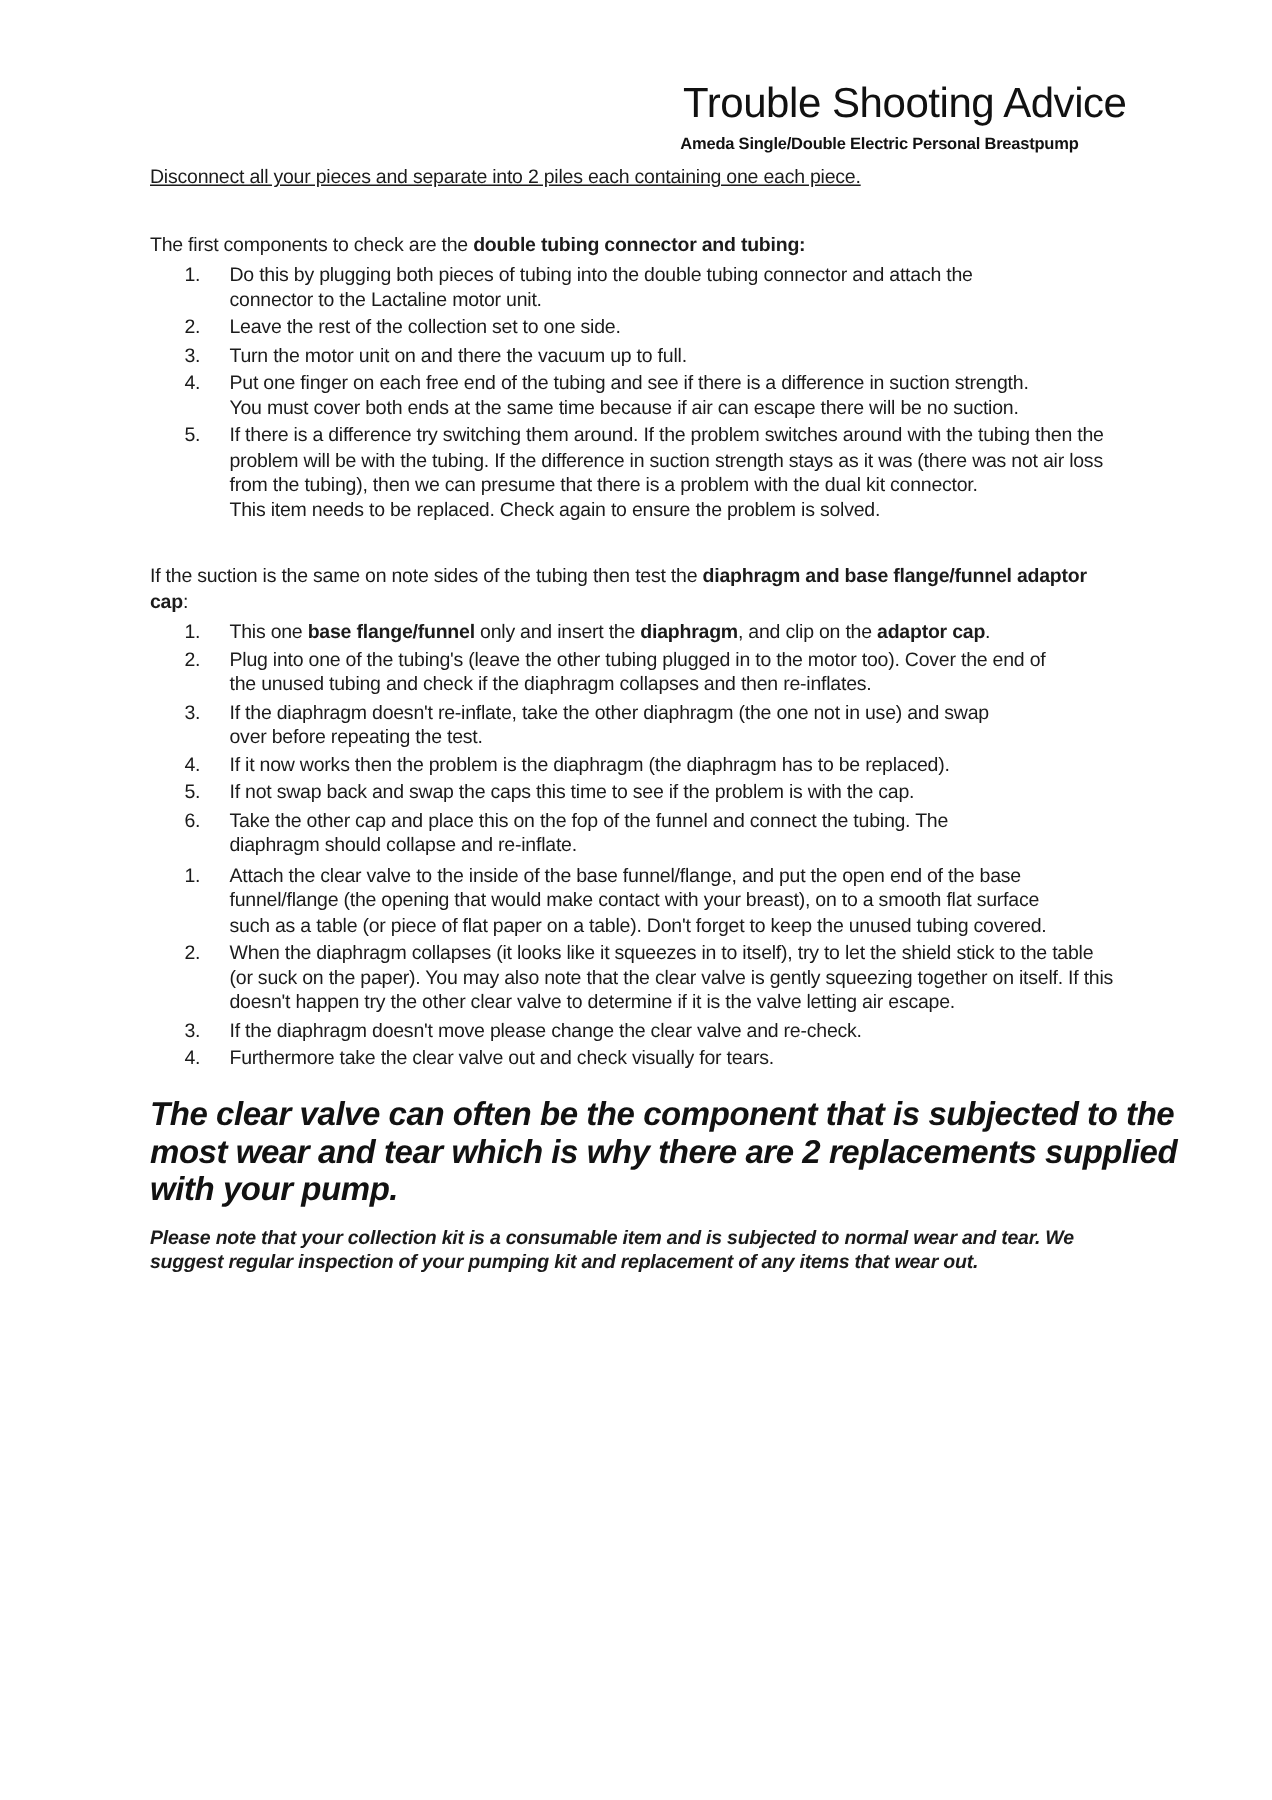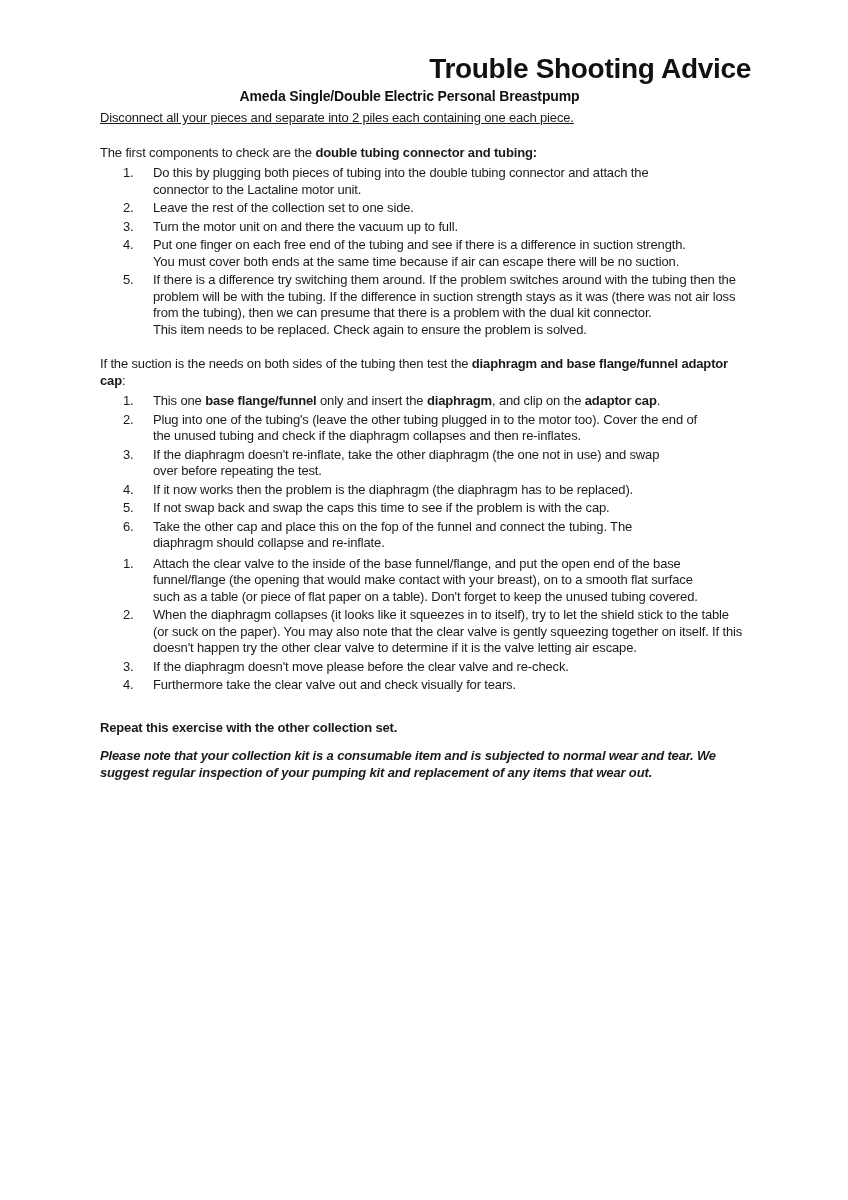--- a/index.html
+++ b/index.html
@@ -20,37 +20,37 @@
     line-height: 16.5px;
     letter-spacing: -0.15px;
     overflow: hidden;
   }
   .doc-title {
     margin: 0;
     padding-right: 12px;
     text-align: right;
     font-size: 28px;
     line-height: 30px;
-    font-weight: 700;
+    font-weight: 400;
     letter-spacing: -0.3px;
     color: #111;
   }
   .doc-subtitle {
     margin: 3px 44px 0 0;
-    text-align: center;
-    font-size: 14px;
+    text-align: right;
+    font-size: 11px;
     line-height: 18px;
     font-weight: 700;
     color: #111;
   }
   p { margin: 0; white-space: pre-wrap; }
   .b { font-weight: 700; }
   .intro-heading { margin-top: 47px; font-weight: 700; }
   .intro-text { margin-top: 5px; text-decoration: underline; }
-  .lead { margin-top: 18px; }
+  .lead { margin-top: 28px; }
   ol.steps {
     list-style: none;
     margin: 4px 0 0 0;
     padding: 0;
   }
   ol.steps li {
     display: flex;
     margin-bottom: 2px;
   }
   ol.steps .num {
@@ -117,21 +117,21 @@
           <span class="num">5.</span>
           <span class="itext"><span>If there is a difference try switching them around. If the problem switches around with the tubing then the
 problem will be with the tubing. If the difference in suction strength stays as it was (there was not air loss
 from the tubing), then we can presume that there is a problem with the dual kit connector.
 This item needs to be replaced. Check again to ensure the problem is solved.</span></span>
         </li>
       </ol>
   </section>
 
   <section>
-    <p class="lead"><span>If the suction is the needs on both sides of the tubing then test the </span><span class="b">diaphragm and base flange/funnel adaptor
+    <p class="lead"><span>If the suction is the same on note sides of the tubing then test the </span><span class="b">diaphragm and base flange/funnel adaptor
 cap</span><span>:</span></p>
     <ol class="steps">
         <li>
           <span class="num">1.</span>
           <span class="itext"><span>This one </span><span class="b">base flange/funnel</span><span> only and insert the </span><span class="b">diaphragm</span><span>, and clip on the </span><span class="b">adaptor cap</span><span>.</span></span>
         </li>
         <li>
           <span class="num">2.</span>
           <span class="itext"><span>Plug into one of the tubing's (leave the other tubing plugged in to the motor too). Cover the end of
 the unused tubing and check if the diaphragm collapses and then re-inflates.</span></span>
@@ -166,28 +166,30 @@
 such as a table (or piece of flat paper on a table). Don't forget to keep the unused tubing covered.</span></span>
         </li>
         <li>
           <span class="num">2.</span>
           <span class="itext"><span>When the diaphragm collapses (it looks like it squeezes in to itself), try to let the shield stick to the table
 (or suck on the paper). You may also note that the clear valve is gently squeezing together on itself. If this
 doesn't happen try the other clear valve to determine if it is the valve letting air escape.</span></span>
         </li>
         <li>
           <span class="num">3.</span>
-          <span class="itext"><span>If the diaphragm doesn't move please before the clear valve and re-check.</span></span>
+          <span class="itext"><span>If the diaphragm doesn't move please change the clear valve and re-check.</span></span>
         </li>
         <li>
           <span class="num">4.</span>
           <span class="itext"><span>Furthermore take the clear valve out and check visually for tears.</span></span>
         </li>
       </ol>
   </section>
 
+  <p class="highlight">The clear valve can often be the component that is subjected to the
+most wear and tear which is why there are 2 replacements supplied
+with your pump.</p>
 
-  <p class="repeat-note">Repeat this exercise with the other collection set.</p>
 
   <p class="final-note">Please note that your collection kit is a consumable item and is subjected to normal wear and tear. We
 suggest regular inspection of your pumping kit and replacement of any items that wear out.</p>
 
 </div>
 
 </body></html>

